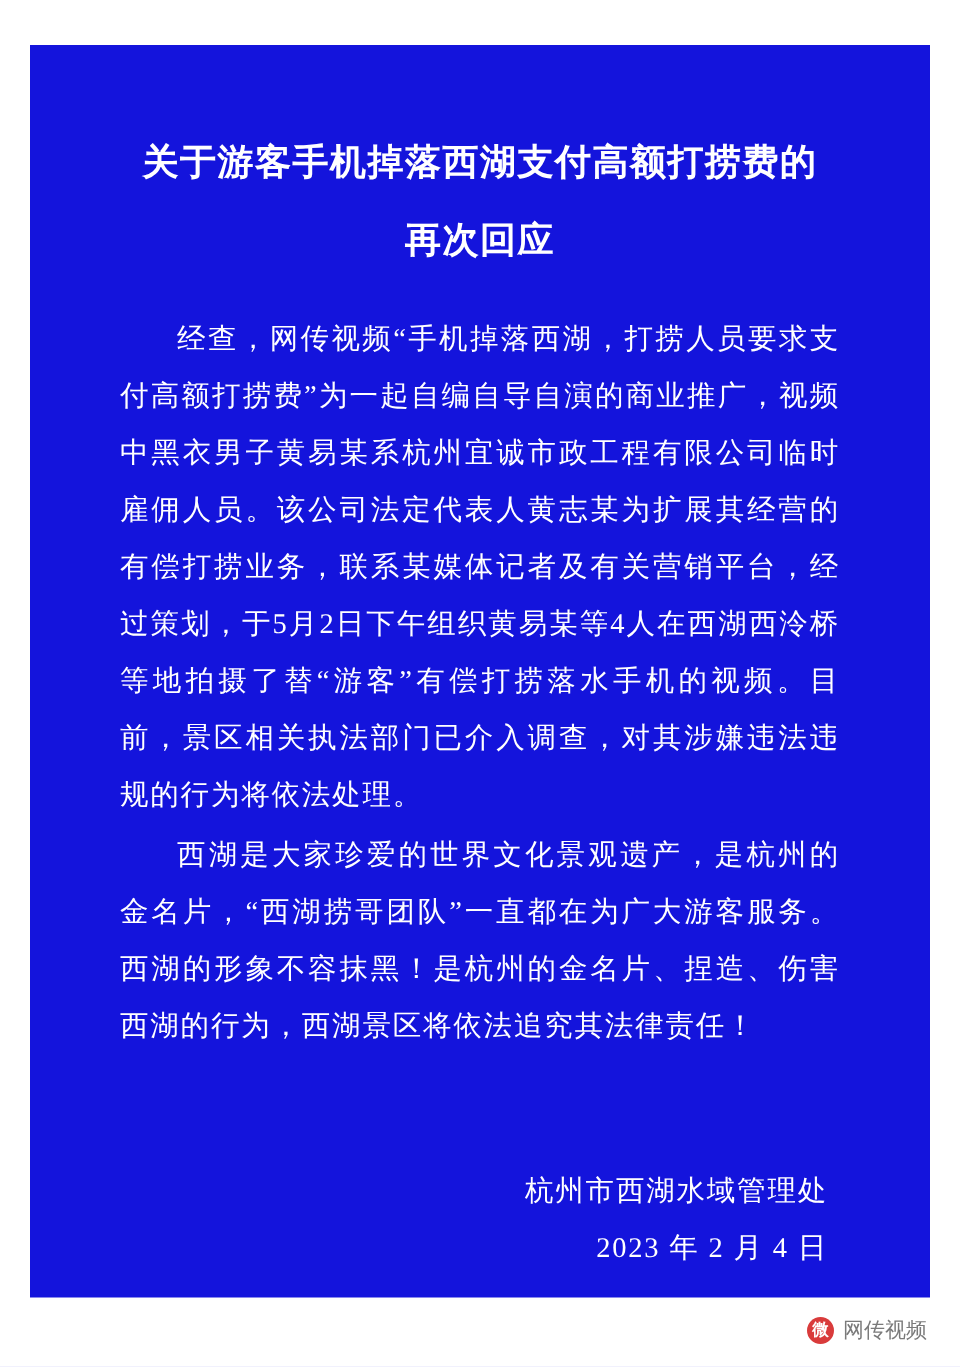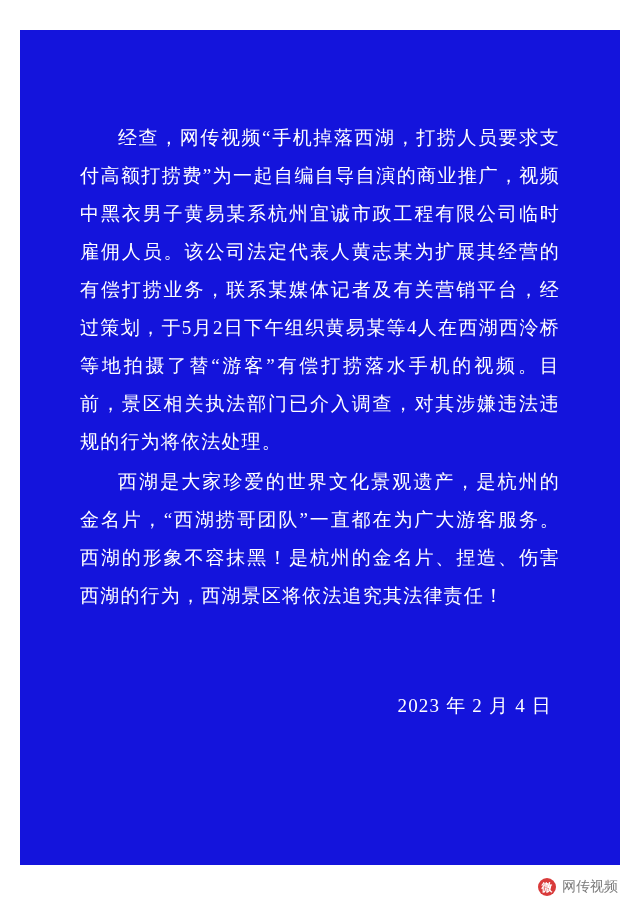--- a/index.html
+++ b/index.html
@@ -38,21 +38,21 @@
     text-align: center;
     font-size: 24px;
     font-weight: bold;
     line-height: 48px;
     letter-spacing: 1px;
     margin: 0 0 4px 0;
     padding: 0 4px;
   }
 
   .body-wrap {
-    margin-top: 34px;
+    margin-top: 23px;
   }
 
   .para {
     font-size: 19px;
     line-height: 38px;
     text-indent: 2em;
     letter-spacing: 1.2px;
     margin: 0 0 2px 0;
     text-align: justify;
     text-justify: inter-ideograph;
@@ -105,27 +105,32 @@
     line-height: 1;
   }
 </style>
 </head>
 <body>
 
 <div class="page">
 
   <div class="statement-card">
 
+    <div>
+      <h1 class="title">关于游客手机掉落西湖支付高额打捞费的</h1>
+      <h1 class="title">再次回应</h1>
+    </div>
 
     <div class="body-wrap">
       <p class="para">经查，网传视频“手机掉落西湖，打捞人员要求支付高额打捞费”为一起自编自导自演的商业推广，视频中黑衣男子黄易某系杭州宜诚市政工程有限公司临时雇佣人员。该公司法定代表人黄志某为扩展其经营的有偿打捞业务，联系某媒体记者及有关营销平台，经过策划，于5月2日下午组织黄易某等4人在西湖西泠桥等地拍摄了替“游客”有偿打捞落水手机的视频。目前，景区相关执法部门已介入调查，对其涉嫌违法违规的行为将依法处理。</p>
       <p class="para">西湖是大家珍爱的世界文化景观遗产，是杭州的金名片，“西湖捞哥团队”一直都在为广大游客服务。西湖的形象不容抹黑！是杭州的金名片、捏造、伤害西湖的行为，西湖景区将依法追究其法律责任！</p>
     </div>
 
     <div class="signature">
+      <span class="sign-line">杭州市西湖水域管理处</span>
       <span class="sign-line">2023 年 2 月 4 日</span>
     </div>
 
   </div>
 
   <div class="footer"></div>
 
   <div class="source">
     <span class="weibo-icon">微</span>
     <span>网传视频</span>

